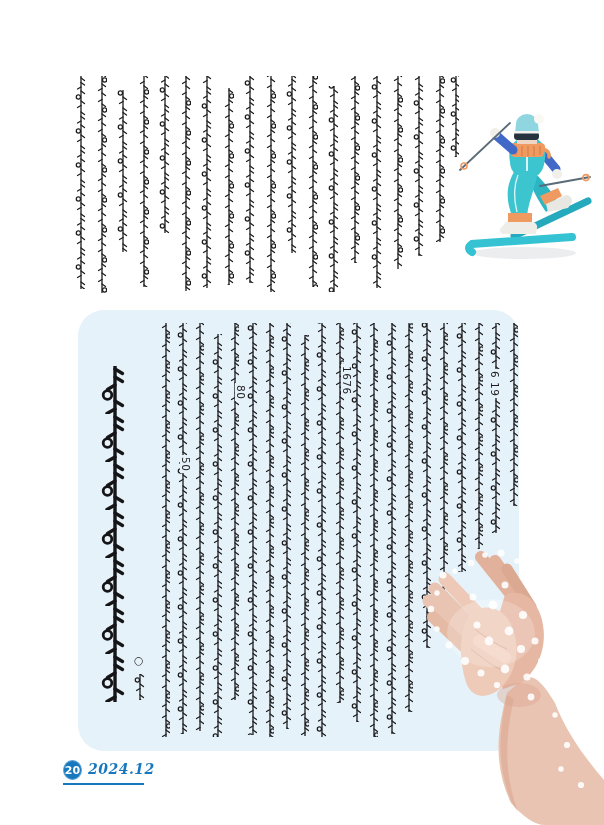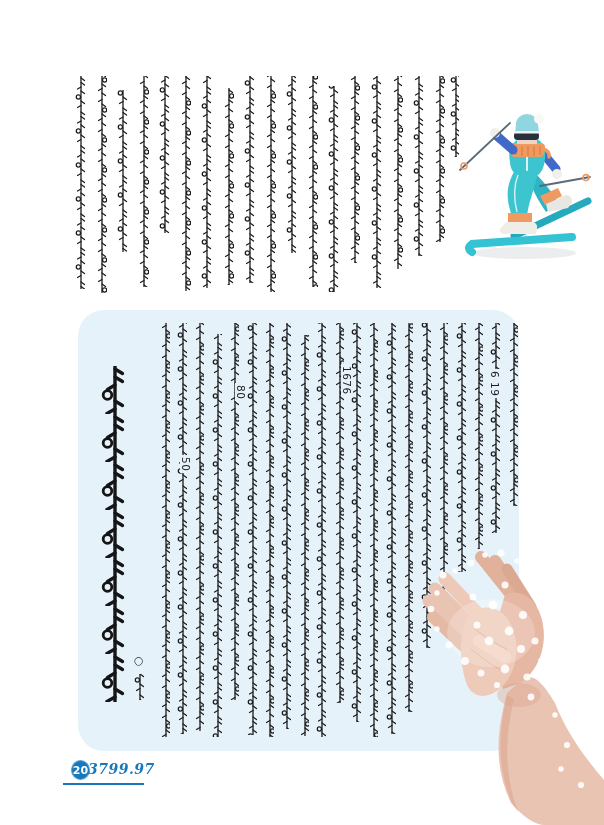--- a/index.html
+++ b/index.html
@@ -21,21 +21,21 @@
   .num{
     position:absolute;transform:rotate(90deg);transform-origin:0 0;
     font-size:10.5px;line-height:1;color:var(--ink);letter-spacing:.5px;
     background:var(--card-bg);padding:0 2px;white-space:nowrap;
   }
   .author-bullet{
     position:absolute;left:134px;top:655px;font-size:11px;color:var(--ink);line-height:1;
   }
   .footer{position:absolute;left:63px;top:759px;height:30px;}
   .page-badge{
-    position:absolute;left:8px;top:1px;width:19px;height:20px;border-radius:50%;
+    position:absolute;left:0;top:1px;width:19px;height:20px;border-radius:50%;
     background:var(--blue);color:#fff;font-size:11px;font-weight:bold;
     display:flex;align-items:center;justify-content:center;
     border:1px solid #5fa4d4;box-sizing:border-box;
   }
   .issue{
     position:absolute;left:25px;top:2px;
     font-family:"DejaVu Serif",serif;font-style:italic;font-weight:bold;
     font-size:14px;color:var(--blue);letter-spacing:.5px;
   }
   .footer-rule{position:absolute;left:0;top:24px;width:81px;height:2px;background:var(--blue);}
@@ -237,18 +237,18 @@
     <span class="author-bullet">○</span>
     <div id="nums">
         <span class="num" style="left: 500px; top: 369px;">6 19</span>
         <span class="num" style="left: 352px; top: 364px;">1676</span>
         <span class="num" style="left: 191px; top: 455px;">50</span>
         <span class="num" style="left: 246px; top: 383px;">80</span>
       </div>
 
     <div class="footer">
       <span class="page-badge">20</span>
-      <span class="issue">3799.97</span>
+      <span class="issue">2024.12</span>
       <span class="footer-rule"></span>
     </div>
   </div>
 
 </div>
 
 </body></html>

